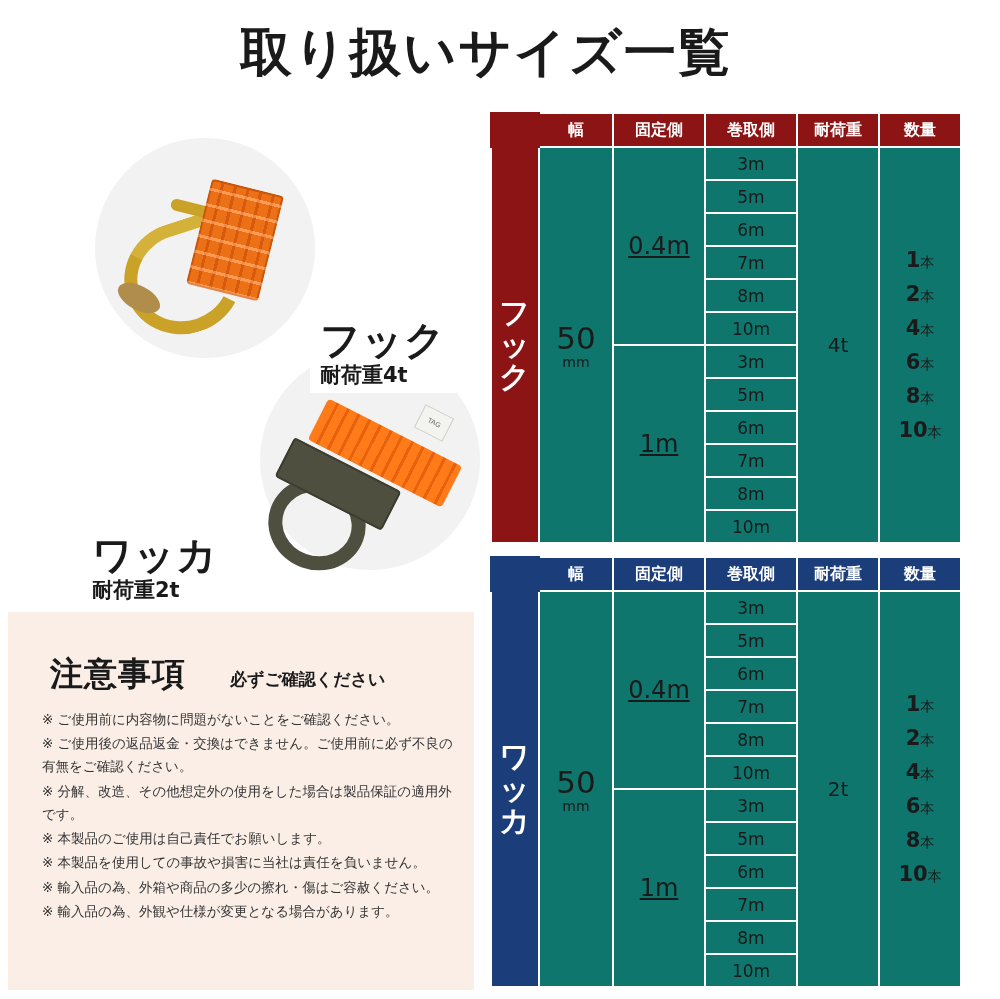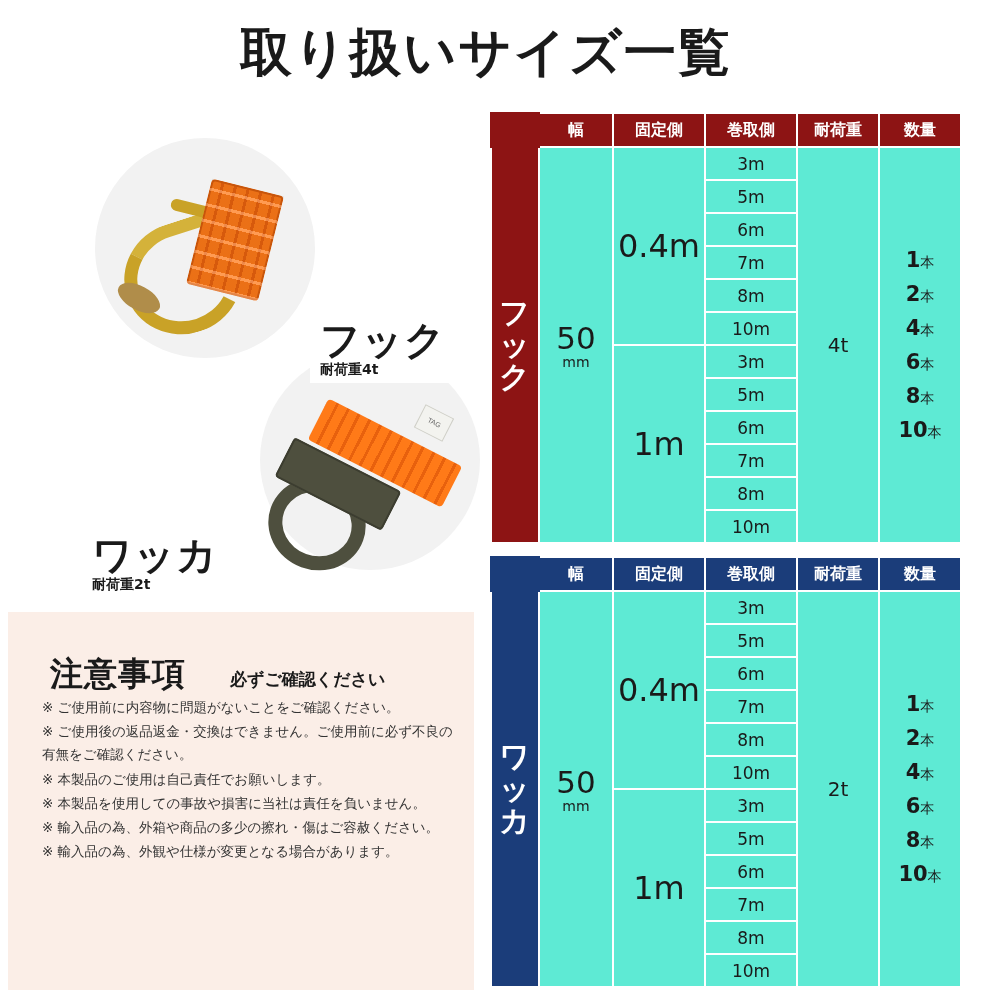--- a/index.html
+++ b/index.html
@@ -87,21 +87,21 @@
     position:absolute;
     background:#ffffff;
     padding:4px 10px;
   }
   .badge .bt{
     font-size:40px;font-weight:bold;letter-spacing:1px;
     font-family:"DejaVu Sans","Liberation Sans",sans-serif;
     color:#1a1a1a;line-height:1.05;
   }
   .badge .bs{
-    font-size:14px;font-weight:bold;color:#1a1a1a;letter-spacing:0px;
+    font-size:21px;font-weight:bold;color:#1a1a1a;letter-spacing:0px;
     font-family:"DejaVu Sans","Liberation Sans",sans-serif;
   }
   .badge-hook{left:290px;top:205px;text-align:left;}
   .badge-loop{left:62px;top:420px;text-align:left;}
 
   
   .notes{
     position:absolute;left:8px;top:612px;width:466px;height:378px;
     background:#fbeee7;
   }
@@ -110,44 +110,44 @@
     font-size:33px;font-weight:bold;letter-spacing:1px;
     font-family:"DejaVu Sans","Liberation Sans",sans-serif;
     color:#1a1a1a;
   }
   .notes-sub{
     position:absolute;left:222px;top:56px;
     font-size:17px;font-weight:bold;color:#1a1a1a;
     font-family:"DejaVu Sans","Liberation Sans",sans-serif;
   }
   .notes-list{
-    position:absolute;left:34px;top:84px;width:420px;
+    position:absolute;left:34px;top:96px;width:420px;
     font-size:13.5px;line-height:1.72;color:#333;
     font-family:"DejaVu Sans","Liberation Sans",sans-serif;
   }
   .notes-list div{margin-bottom:1px;}
 
   
   .tbl{position:absolute;}
   .tbl table{border-collapse:collapse;table-layout:fixed;}
   .tbl td,.tbl th{
     border:2px solid #ffffff;
     text-align:center;vertical-align:middle;
     font-family:"DejaVu Sans","Liberation Sans",sans-serif;
   }
   .hdr{color:#ffffff;font-size:16px;font-weight:bold;height:30px;}
   .sidecell{
     color:#ffffff;font-size:30px;font-weight:bold;width:44px;
     line-height:1.06;letter-spacing:1px;
   }
-  .cell{background:#5eead4;color:#1a1a1a;}
+  .cell{background:#0f766e;color:#1a1a1a;}
   .len{font-size:17px;height:29px;}
   .wid{font-size:31px;}
   .wid small{display:block;font-size:14px;margin-top:-2px;}
-  .fix{font-size:32px;}
+  .fix{font-size:24px;text-decoration:underline;}
   .cap{font-size:20px;margin-top:12px;}
   .qty{font-size:14px;line-height:1.62;padding:2px 15px;}
   .qty b{font-size:21px;}
 
   .t-hook .hdr{background:#8d1414;}
   .t-hook .sidecell{background:#8d1414;}
   .t-loop .hdr{background:#1b3d7a;}
   .t-loop .sidecell{background:#1b3d7a;}
 </style>
 </head>
@@ -181,20 +181,21 @@
       <div class="bs">耐荷重2t</div>
     </div>
   </div>
 
   <div class="notes">
     <div class="notes-title">注意事項</div>
     <div class="notes-sub">必ずご確認ください</div>
     <div class="notes-list">
       <div>※ ご使用前に内容物に問題がないことをご確認ください。</div>
       <div>※ ご使用後の返品返金・交換はできません。ご使用前に必ず不良の有無をご確認ください。</div>
+      <div>※ 分解、改造、その他想定外の使用をした場合は製品保証の適用外です。</div>
       <div>※ 本製品のご使用は自己責任でお願いします。</div>
       <div>※ 本製品を使用しての事故や損害に当社は責任を負いません。</div>
       <div>※ 輸入品の為、外箱や商品の多少の擦れ・傷はご容赦ください。</div>
       <div>※ 輸入品の為、外観や仕様が変更となる場合があります。</div>
     </div>
   </div>
 
   <div class="tbl t-hook" style="left:490px;top:112px;">
     <table>
       <tbody>

